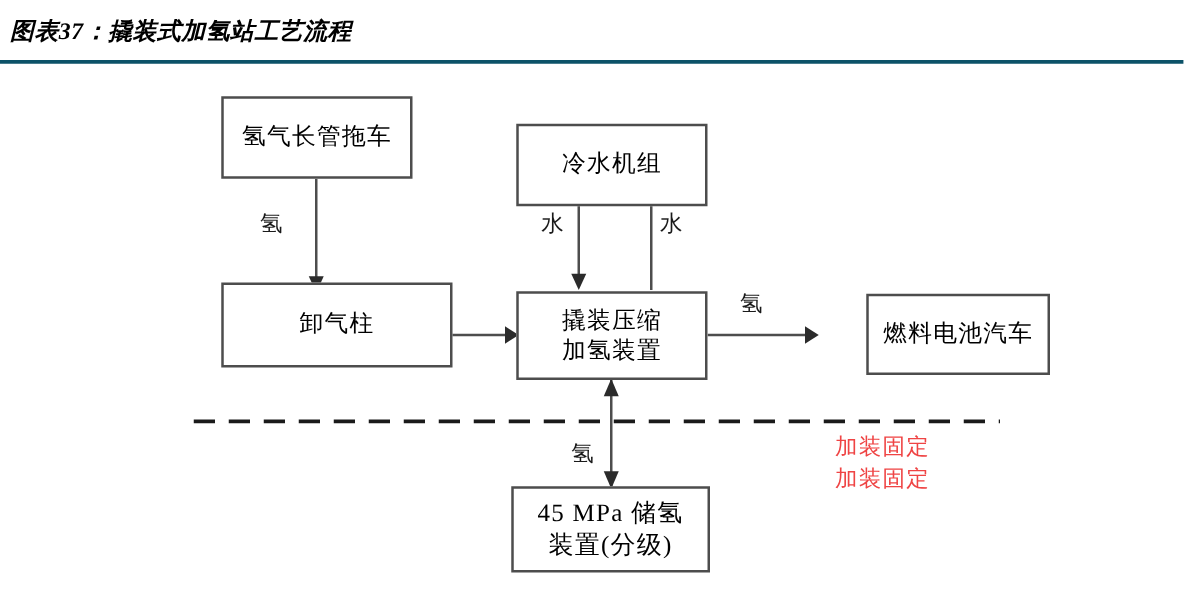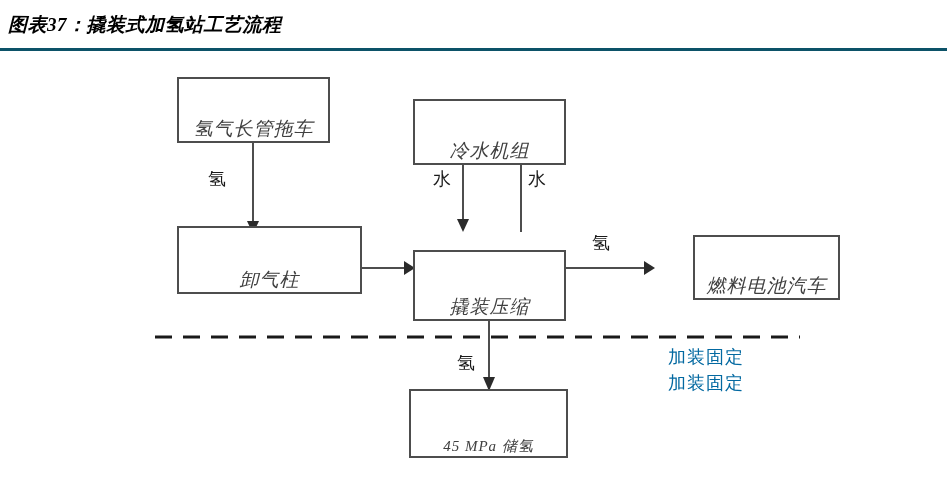--- a/index.html
+++ b/index.html
@@ -55,42 +55,41 @@
     top: 0;
   }
 
   
   .node {
     position: absolute;
     box-sizing: border-box;
     border: 2px solid #4d4d4d;
     background: #ffffff;
     display: flex;
-    align-items: flex-end;
+    align-items: center;
     justify-content: center;
     text-align: center;
-    color: #404040;
+    color: #000000;
     font-size: 19px;
     line-height: 1.25;
     letter-spacing: 1px;
     z-index: 3;
-    font-style: italic;
   }
   .node .nline { display: block; }
 
   #node-trailer   { left: 177px; top: 22px;  width: 153px; height: 66px; }
   #node-chiller   { left: 413px; top: 22px;  width: 153px; height: 66px; margin-top: 22px; }
   #node-unloader  { left: 177px; top: 171px; width: 185px; height: 68px; }
-  #node-skid      { left: 413px; top: 195px; width: 153px; height: 71px; }
+  #node-skid      { left: 413px; top: 178px; width: 153px; height: 71px; }
   #node-vehicle   { left: 653px; top: 180px; width: 147px; height: 65px; margin-left: 40px; }
   #node-storage   { left: 409px; top: 334px; width: 159px; height: 69px; }
 
   #node-storage {
     font-family: "Liberation Serif", "DejaVu Serif", serif;
-    font-size: 15px;
+    font-size: 20px;
   }
 
   
   .edge-label {
     position: absolute;
     font-size: 18px;
     color: #1a1a1a;
     letter-spacing: 1px;
     white-space: nowrap;
     z-index: 4;
@@ -101,21 +100,21 @@
   #label-h2-vehicle  { left: 592px; top: 176px; }
   #label-h2-storage  { left: 457px; top: 296px; }
 
   
   #annotation {
     position: absolute;
     left: 668px;
     top: 289px;
     font-size: 18px;
     line-height: 1.45;
-    color: #0369a1;
+    color: #ef4444;
     letter-spacing: 1px;
     text-align: left;
     z-index: 4;
   }
   #annotation .aline { display: block; }
 </style>
 </head>
 <body>
 
 <div id="page">
@@ -183,30 +182,32 @@
       <span class="nline">冷水机组</span>
     </div>
 
     <div class="node" id="node-unloader">
       <span class="nline">卸气柱</span>
     </div>
 
     <div class="node" id="node-skid">
       <div>
         <span class="nline">撬装压缩</span>
+        <span class="nline">加氢装置</span>
       </div>
     </div>
 
     <div class="node" id="node-vehicle">
       <span class="nline">燃料电池汽车</span>
     </div>
 
     <div class="node" id="node-storage">
       <div>
         <span class="nline">45 MPa 储氢</span>
+        <span class="nline">装置(分级)</span>
       </div>
     </div>
 
     <div class="edge-label" id="label-h2-trailer">氢</div>
 
     <div class="edge-label" id="label-water-in">水</div>
 
     <div class="edge-label" id="label-water-out">水</div>
 
     <div class="edge-label" id="label-h2-vehicle">氢</div>

